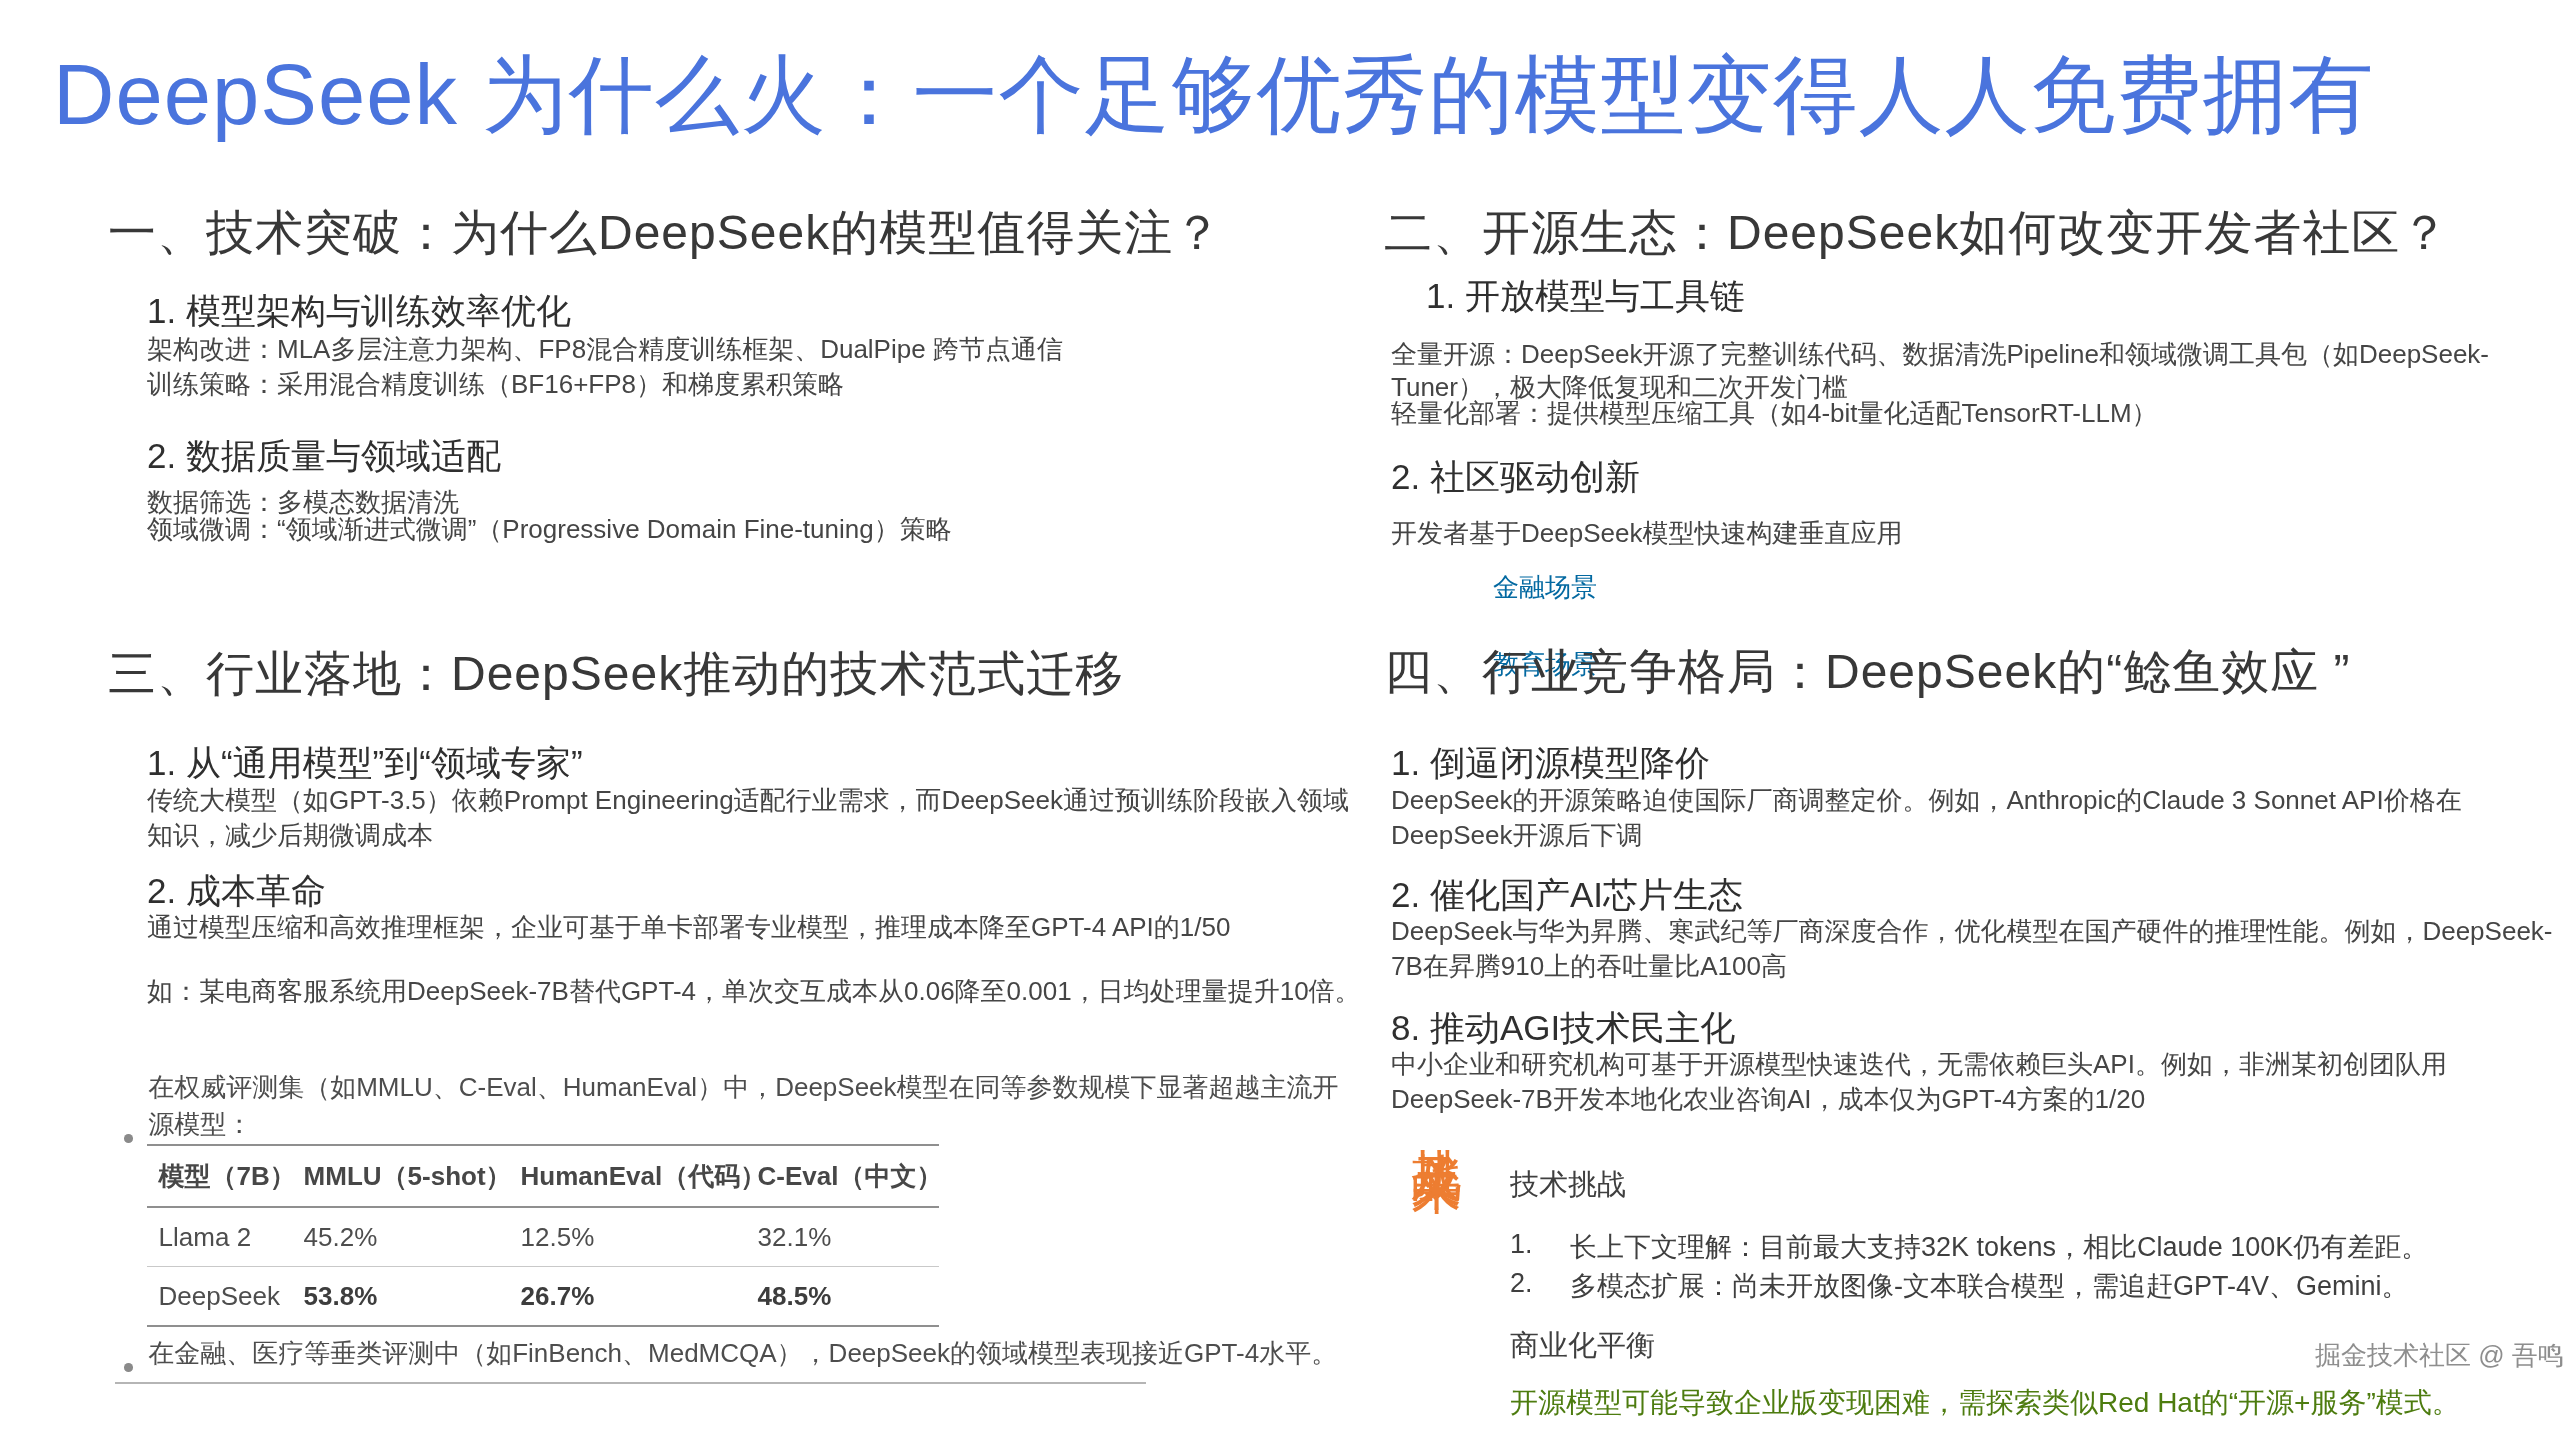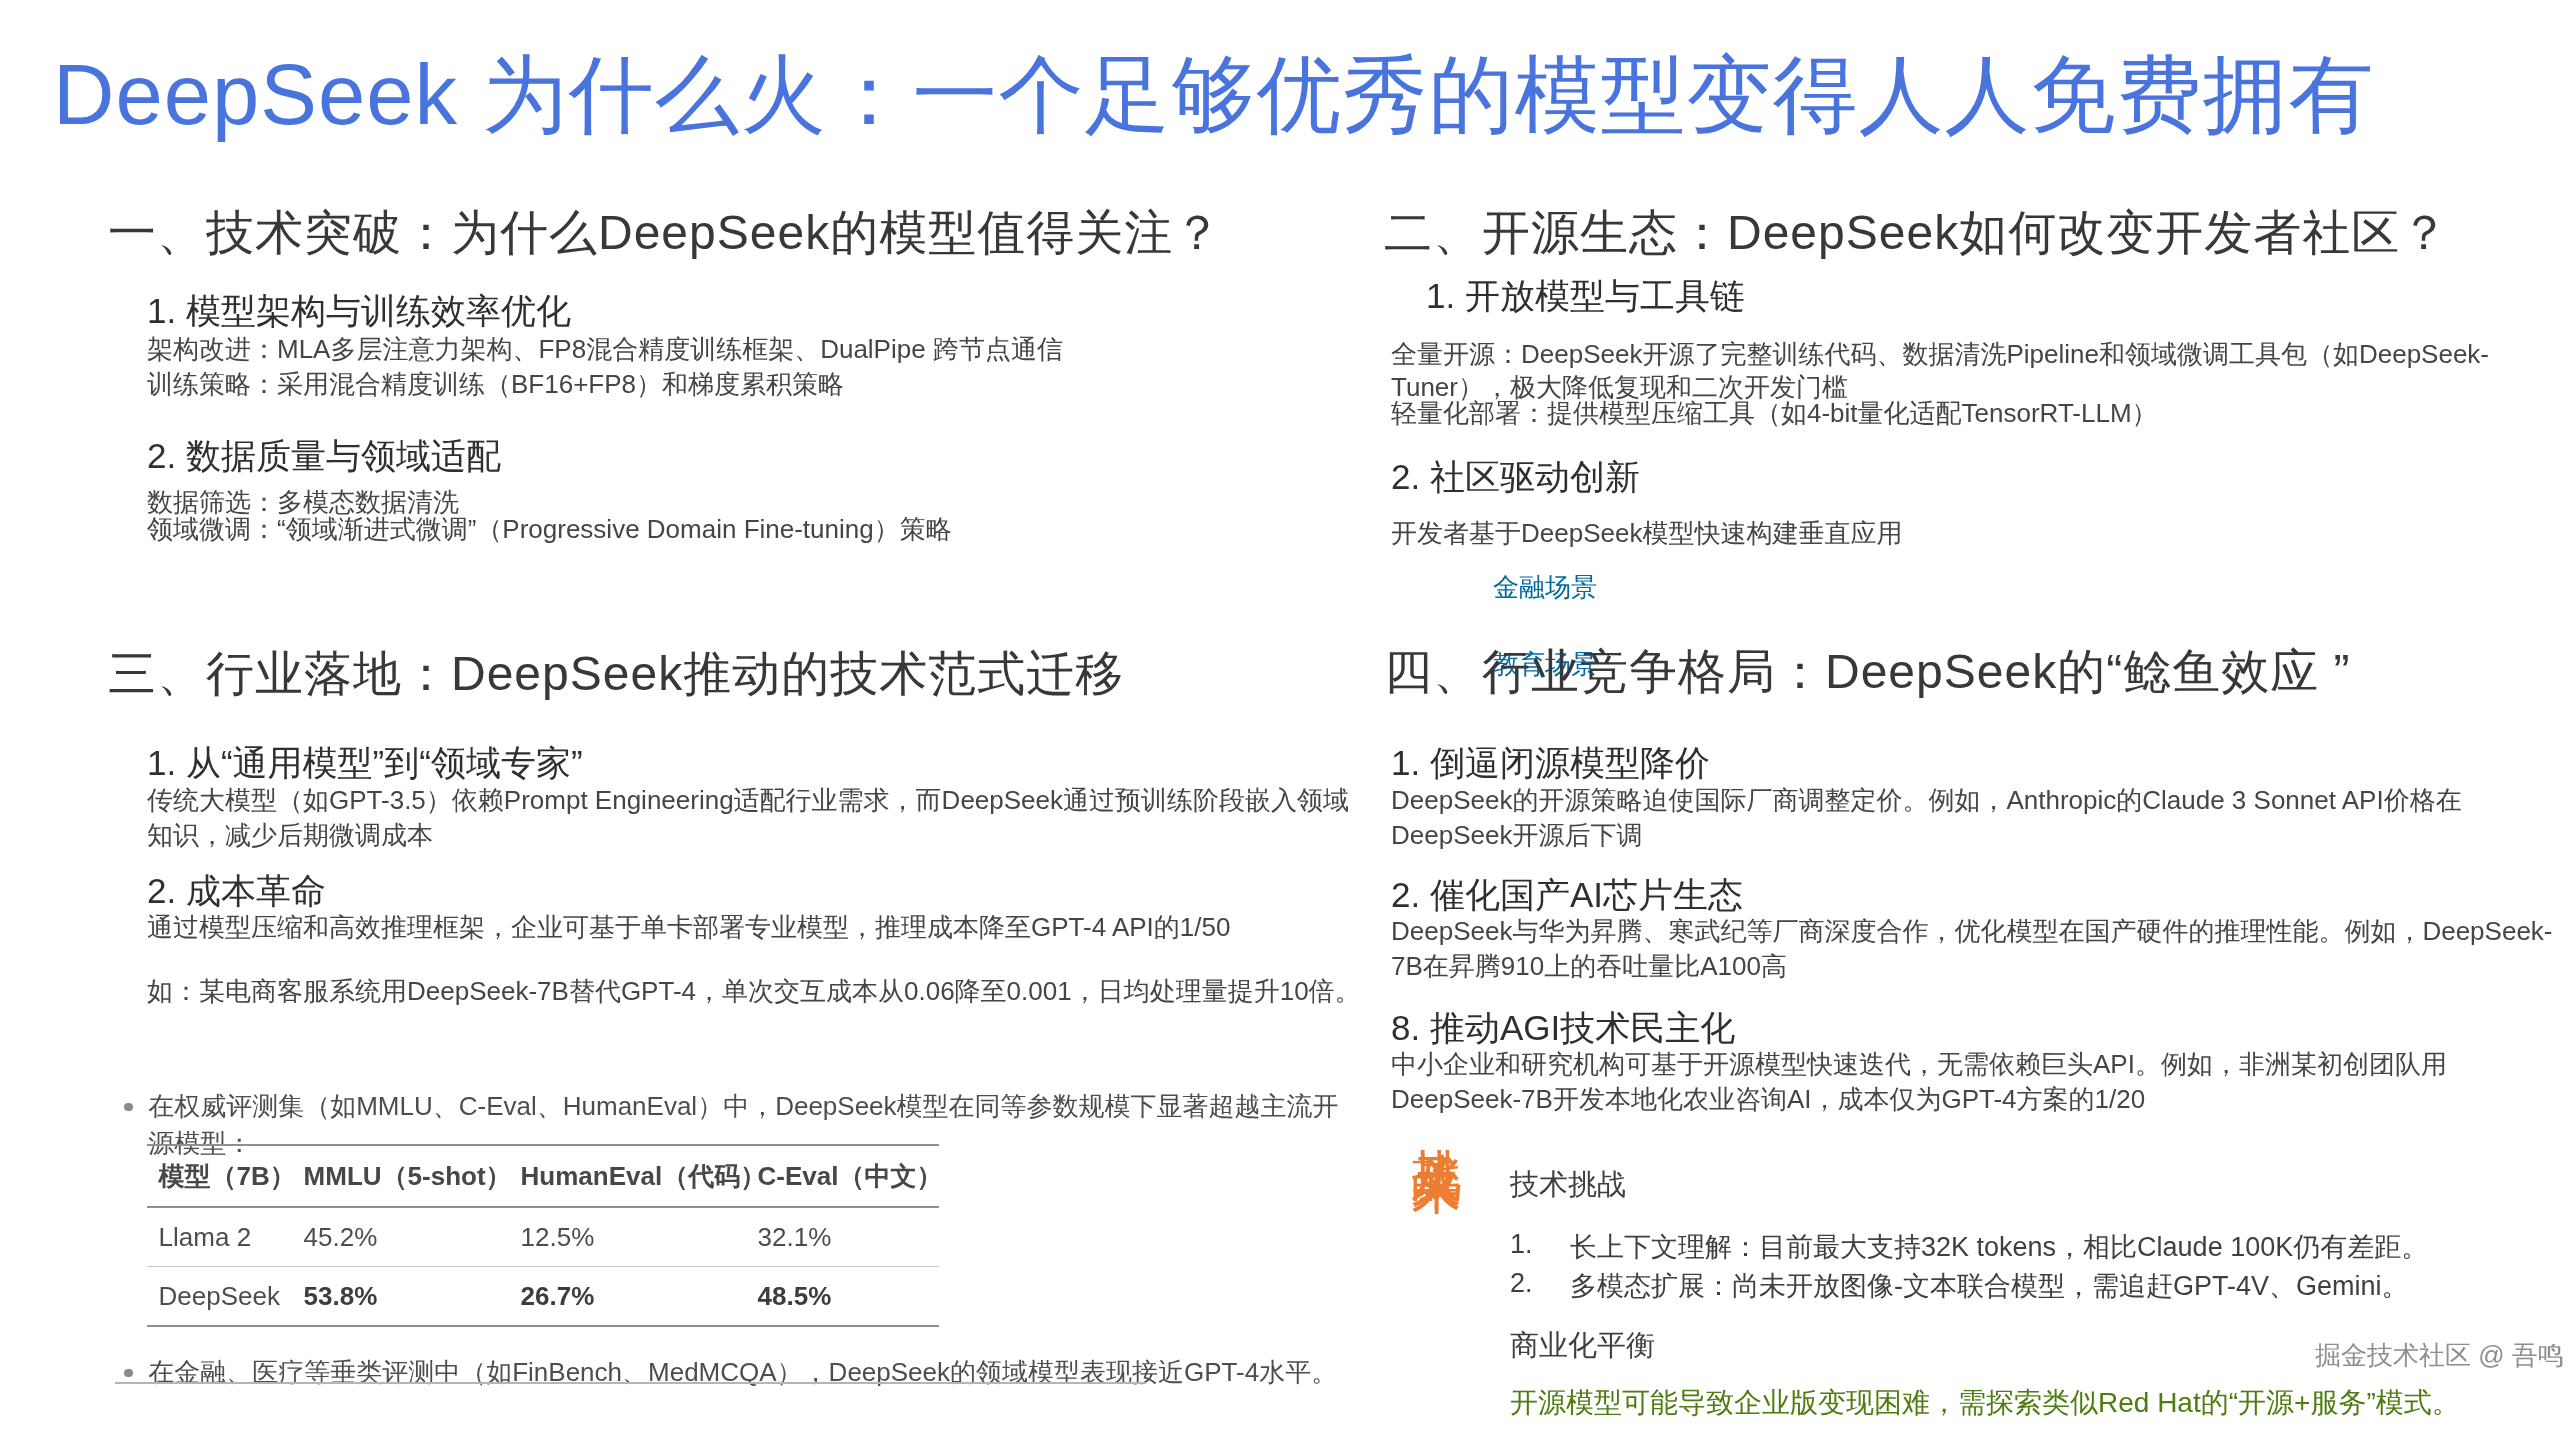--- a/index.html
+++ b/index.html
@@ -20,21 +20,21 @@
   }
   .body-line{
     font-size:26px;font-weight:400;color:#454545;line-height:1.32;white-space:nowrap;
   }
   .body-wrap{
     font-size:26px;font-weight:400;color:#454545;line-height:1.34;
   }
   .sub-line{
     font-size:26px;font-weight:400;color:#0369a1;white-space:nowrap;
   }
-  .bullet-row{display:flex;align-items:flex-start;margin-top:19px;}
+  .bullet-row{display:flex;align-items:flex-end;}
   .bullet-dot{
     flex:0 0 auto;width:8.7px;height:8.7px;border-radius:50%;background:#8a8a8a;
     margin:14.5px 15.5px 0 0;
   }
   .bullet-text{font-size:26px;color:#4d4d4d;line-height:1.42;}
   
   .bench-table{
     width:792px;border-collapse:collapse;table-layout:fixed;
     border-top:2.9px solid #8f8f8f;border-bottom:2.9px solid #8f8f8f;
     font-size:26px;color:#4d4d4d;

